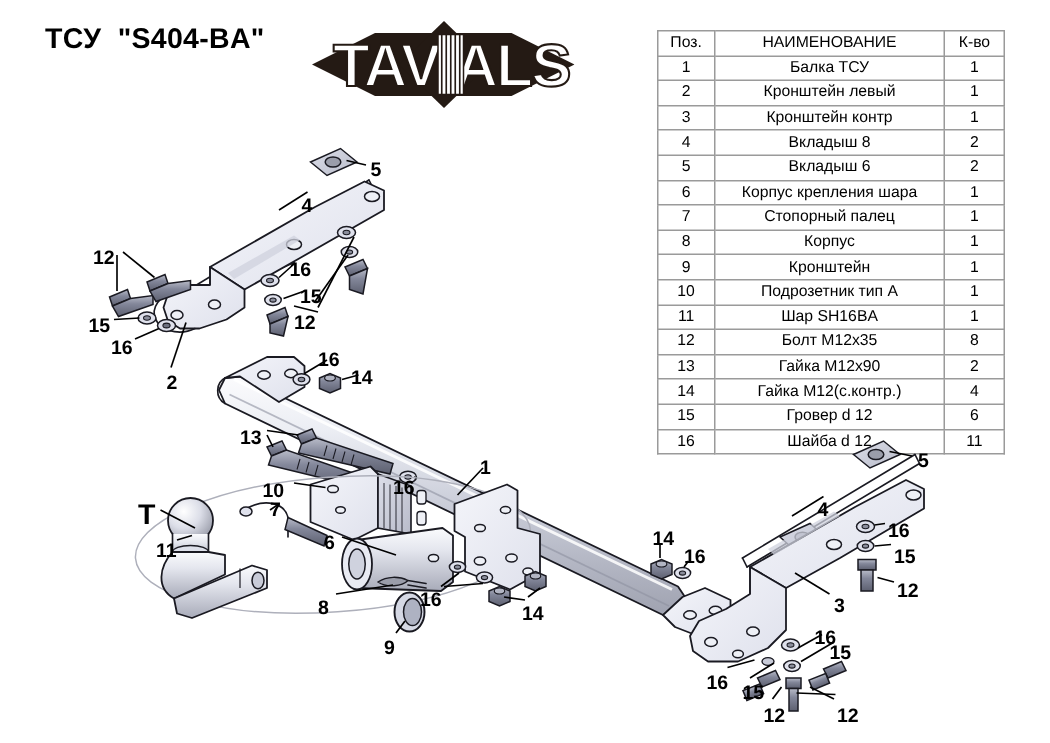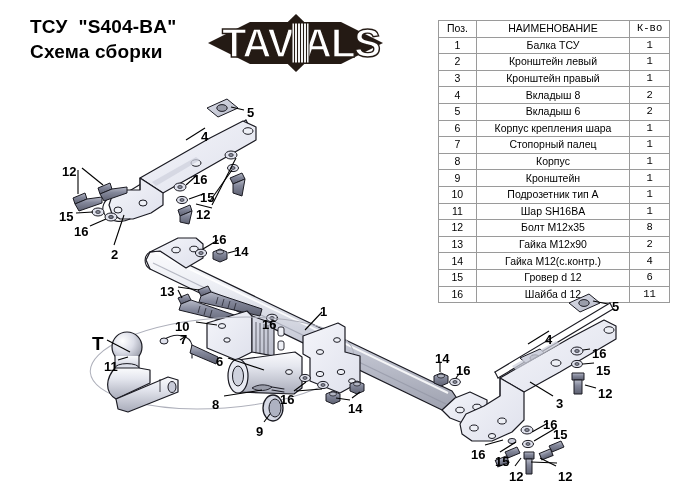--- a/index.html
+++ b/index.html
@@ -33,40 +33,39 @@
   }
   .parts-table td, .parts-table th {
     border:1px solid #9a9a9a;
     height:16.6px; line-height:15px;
     text-align:center; padding:0 1px;
     font-weight:normal; white-space:nowrap;
   }
   .parts-table th { font-size:10.5px; }
   .col-pos  { width:38px; }
   .col-name { width:154px; }
-  .col-qty  { width:40px;font-family:Liberation Mono, monospace; }
+  .col-qty  { width:40px; }
 
   
   .drawing { position:absolute; left:0; top:0; width:700px; height:495px; }
   .drawing svg { display:block; }
 
   .lbl {
     position:absolute; font-size:13px; font-weight:bold;
     color:#000; line-height:13px; white-space:nowrap;
   }
   .lbl-big { font-size:19px; font-weight:bold; }
 </style>
 </head>
 <body>
 
 <div id="root">
 
   <div class="title-block">
     <div class="title-line">ТСУ  "S404-BA"</div>
-    <div class="title-line">Схема сборки</div>
   </div>
 
   <div class="logo-wrap">
     <svg width="175" height="62" viewBox="0 0 175 62">
       <defs>
         <clipPath id="logoclip">
             <rect x="0" y="0" width="175" height="62"></rect>
           </clipPath>
       </defs>
       <g clip-path="url(#logoclip)">
@@ -107,21 +106,21 @@
           <td class="col-name">Балка ТСУ</td>
           <td class="col-qty">1</td>
         </tr>
         <tr>
           <td class="col-pos">2</td>
           <td class="col-name">Кронштейн левый</td>
           <td class="col-qty">1</td>
         </tr>
         <tr>
           <td class="col-pos">3</td>
-          <td class="col-name">Кронштейн правый</td>
+          <td class="col-name">Кронштейн контр</td>
           <td class="col-qty">1</td>
         </tr>
         <tr>
           <td class="col-pos">4</td>
           <td class="col-name">Вкладыш 8</td>
           <td class="col-qty">2</td>
         </tr>
         <tr>
           <td class="col-pos">5</td>
           <td class="col-name">Вкладыш 6</td>

